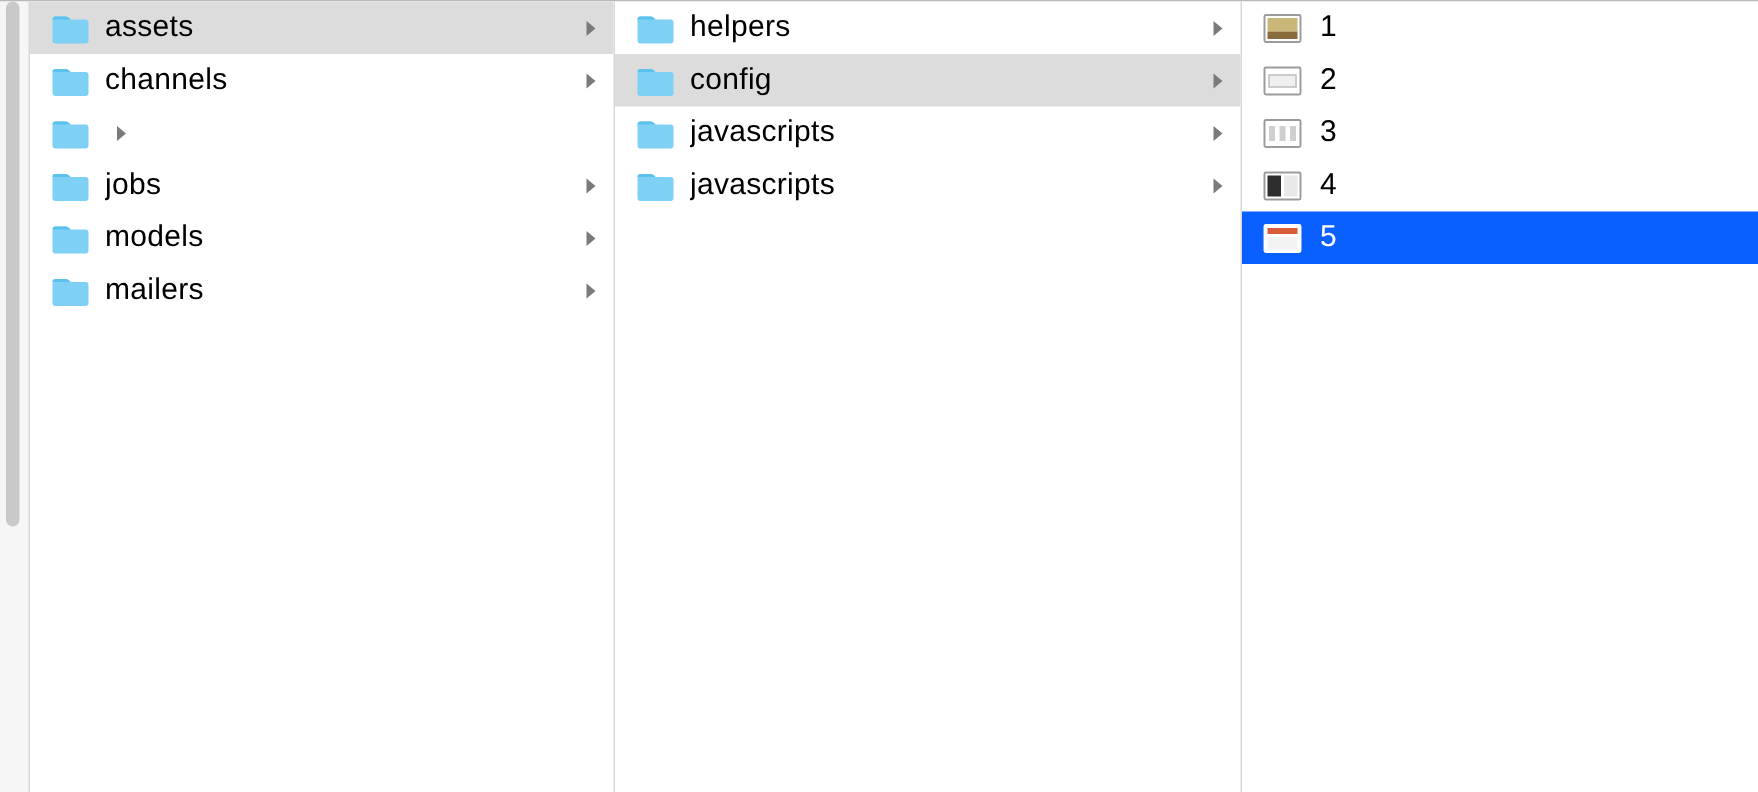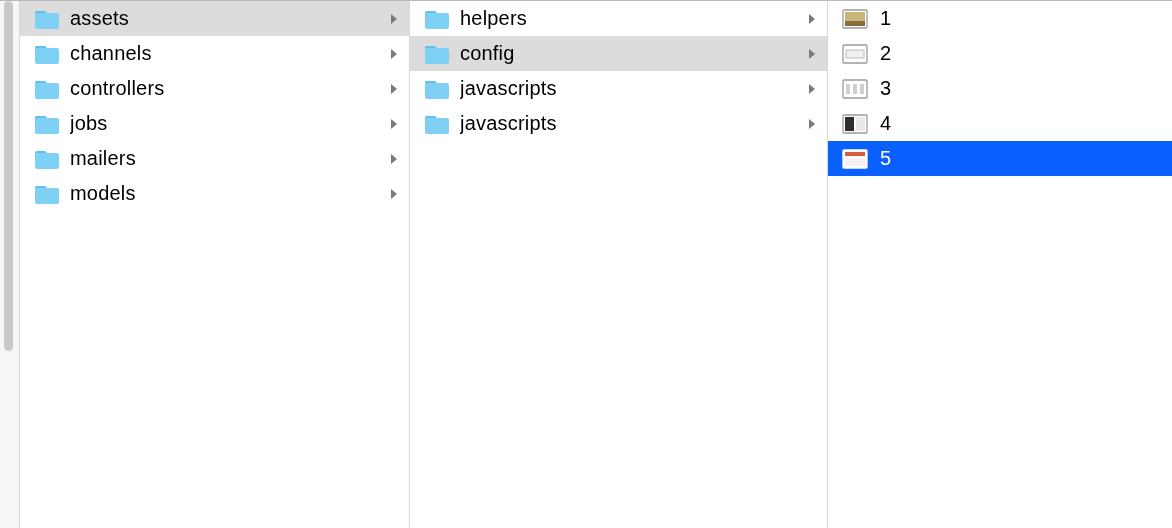--- a/index.html
+++ b/index.html
@@ -125,21 +125,20 @@
           </svg>
         </span>
       </div>
       <div class="row">
         <span class="folder-icon">
           <svg viewBox="0 0 26 22">
             <path d="M1 5 Q1 3 3 3 L10 3 Q11 3 12 4 L13 5 L23 5 Q25 5 25 7 L25 19 Q25 21 23 21 L3 21 Q1 21 1 19 Z" fill="#7ed0f4"></path>
             <path d="M1 5 Q1 3 3 3 L10 3 Q11 3 12 4 L13 5 L1 5 Z" fill="#5cc1ec"></path>
           </svg>
         </span>
-        <span class="label">controllers</span>
         <span class="chevron">
           <svg viewBox="0 0 10 12">
             <path d="M2 1 L8 6 L2 11 Z" fill="#7a7a7a"></path>
           </svg>
         </span>
       </div>
       <div class="row">
         <span class="folder-icon">
           <svg viewBox="0 0 26 22">
             <path d="M1 5 Q1 3 3 3 L10 3 Q11 3 12 4 L13 5 L23 5 Q25 5 25 7 L25 19 Q25 21 23 21 L3 21 Q1 21 1 19 Z" fill="#7ed0f4"></path>
@@ -153,35 +152,35 @@
           </svg>
         </span>
       </div>
       <div class="row">
         <span class="folder-icon">
           <svg viewBox="0 0 26 22">
             <path d="M1 5 Q1 3 3 3 L10 3 Q11 3 12 4 L13 5 L23 5 Q25 5 25 7 L25 19 Q25 21 23 21 L3 21 Q1 21 1 19 Z" fill="#7ed0f4"></path>
             <path d="M1 5 Q1 3 3 3 L10 3 Q11 3 12 4 L13 5 L1 5 Z" fill="#5cc1ec"></path>
           </svg>
         </span>
+        <span class="label">models</span>
+        <span class="chevron">
+          <svg viewBox="0 0 10 12">
+            <path d="M2 1 L8 6 L2 11 Z" fill="#7a7a7a"></path>
+          </svg>
+        </span>
+      </div>
+      <div class="row">
+        <span class="folder-icon">
+          <svg viewBox="0 0 26 22">
+            <path d="M1 5 Q1 3 3 3 L10 3 Q11 3 12 4 L13 5 L23 5 Q25 5 25 7 L25 19 Q25 21 23 21 L3 21 Q1 21 1 19 Z" fill="#7ed0f4"></path>
+            <path d="M1 5 Q1 3 3 3 L10 3 Q11 3 12 4 L13 5 L1 5 Z" fill="#5cc1ec"></path>
+          </svg>
+        </span>
         <span class="label">mailers</span>
-        <span class="chevron">
-          <svg viewBox="0 0 10 12">
-            <path d="M2 1 L8 6 L2 11 Z" fill="#7a7a7a"></path>
-          </svg>
-        </span>
-      </div>
-      <div class="row">
-        <span class="folder-icon">
-          <svg viewBox="0 0 26 22">
-            <path d="M1 5 Q1 3 3 3 L10 3 Q11 3 12 4 L13 5 L23 5 Q25 5 25 7 L25 19 Q25 21 23 21 L3 21 Q1 21 1 19 Z" fill="#7ed0f4"></path>
-            <path d="M1 5 Q1 3 3 3 L10 3 Q11 3 12 4 L13 5 L1 5 Z" fill="#5cc1ec"></path>
-          </svg>
-        </span>
-        <span class="label">models</span>
         <span class="chevron">
           <svg viewBox="0 0 10 12">
             <path d="M2 1 L8 6 L2 11 Z" fill="#7a7a7a"></path>
           </svg>
         </span>
       </div>
     </div>
   <div class="column col2" id="col-1">
       <div class="row">
         <span class="folder-icon">

